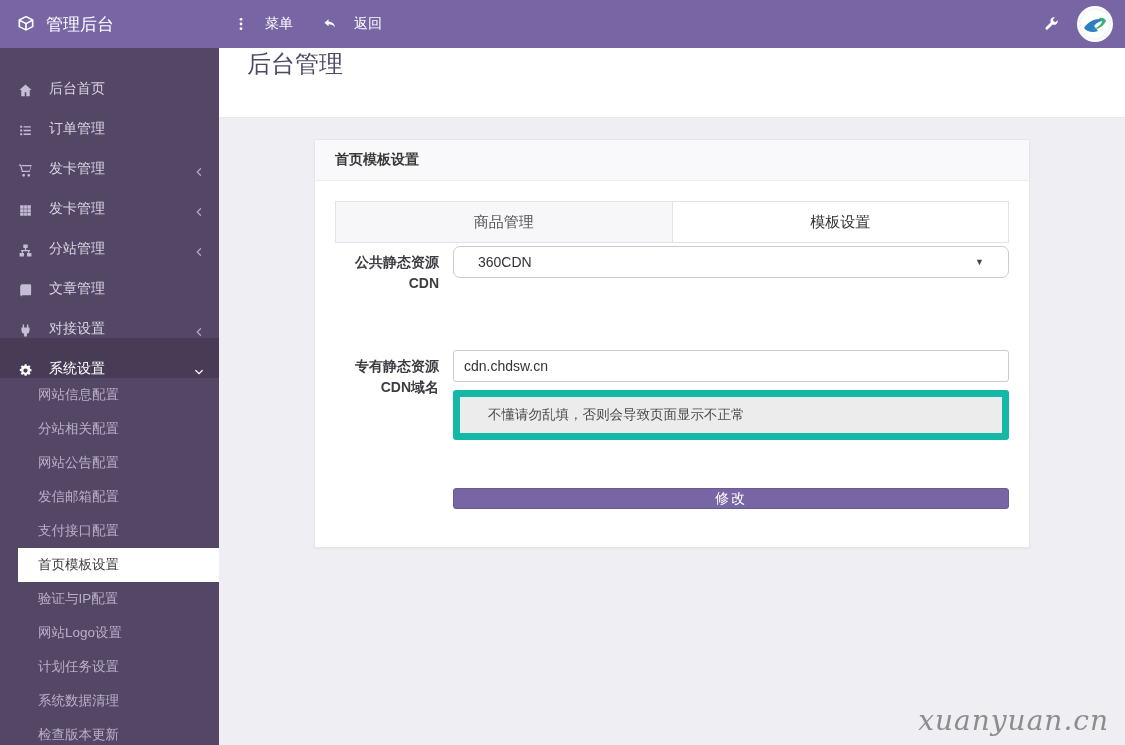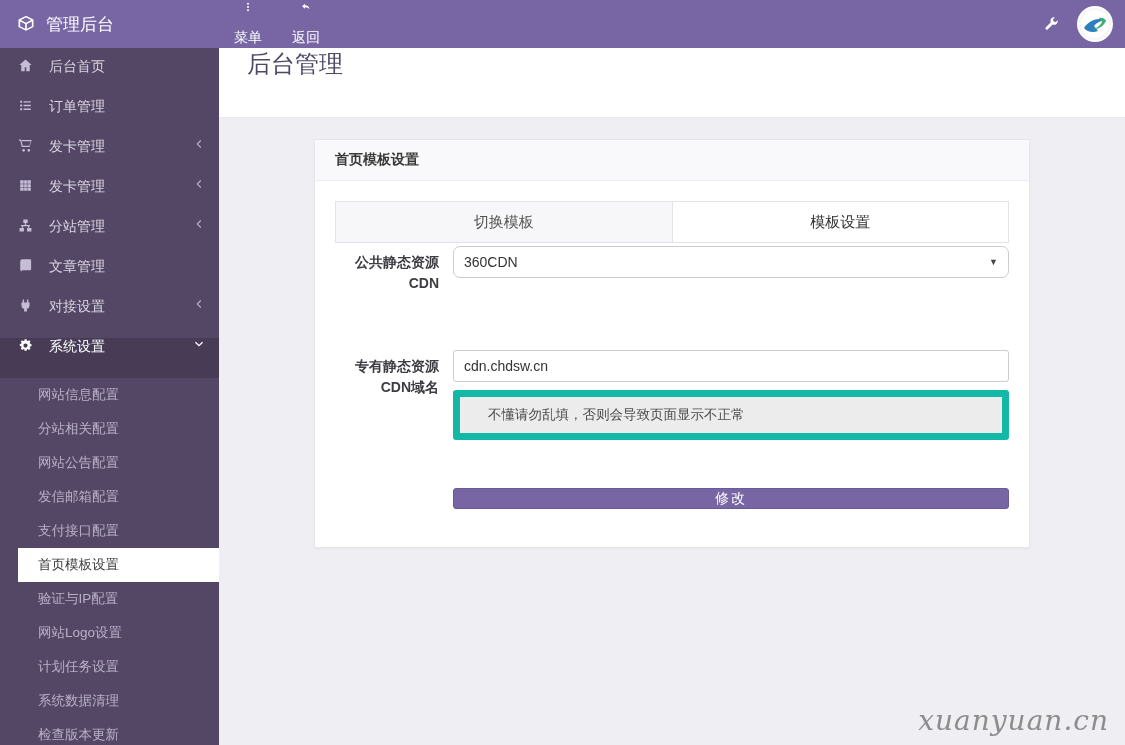--- a/index.html
+++ b/index.html
@@ -11,38 +11,38 @@
   svg { display:block; }
 
   
   .topbar {
     position:absolute; top:0; left:0; right:0; height:48px;
     background:#7765a4; color:#fff; display:flex; align-items:center; z-index:30;
   }
   .brand { width:219px; flex:0 0 219px; display:flex; align-items:center; gap:10px; padding-left:16px; font-size:17px; }
   .brand .ico svg { width:20px; height:20px; fill:#fff; }
   .topnav { display:flex; align-items:center; height:48px; }
-  .topnav-item { display:flex; align-items:center; gap:17px; padding:0 15px; height:45px; font-size:14px; cursor:pointer;flex-direction:column; }
+  .topnav-item { display:flex; align-items:center; gap:17px; padding:0 15px; height:45px; font-size:14px; cursor:pointer; }
   .topnav-item svg { width:14px; height:14px; fill:#fff; }
   .topbar-right { margin-left:auto; display:flex; align-items:center; gap:18px; padding-right:12px; }
   .wrench svg { width:16px; height:16px; fill:#fff; }
   .avatar {
     width:36px; height:36px; border-radius:50%; background:#f4f6f8; overflow:hidden;
     border:2px solid rgba(255,255,255,.85); display:flex; align-items:center; justify-content:center;
   }
   .avatar svg { width:30px; height:30px; }
 
   
   .sidebar {
     position:absolute; top:48px; left:0; bottom:0; width:219px;
     background:#544766; overflow:hidden; z-index:20;
   }
   .nav { padding-top:10px; }
   .nav-item {
-    height:40px; display:flex; align-items:flex-start; padding:0 14px 0 18px;
+    height:40px; display:flex; align-items:flex-end; padding:0 14px 0 18px;
     color:#d9d4e3; cursor:pointer; font-size:14px;
   }
   .nav-item .nav-ico { width:20px; margin-right:11px; display:flex; }
   .nav-item .nav-ico svg { width:15px; height:15px; fill:#c5bcd6; }
   .nav-item .nav-label { flex:1; }
   .nav-item .nav-chev { color:#b3a9c6; display:flex; }
   .nav-item .nav-chev svg { width:12px; height:12px; }
   .nav-item.expanded { background:#473b56; color:#fff; }
   .nav-item.expanded .nav-ico svg { fill:#fff; }
   .nav-item.expanded .nav-chev { color:#fff; }
@@ -87,21 +87,21 @@
   .form-row { display:flex; align-items:flex-start; }
   .form-row.row-1 { margin-top:3px; margin-bottom:56px; }
   .form-label {
     flex:0 0 118px; padding-right:14px; text-align:right;
     font-weight:bold; color:#3c3c42; line-height:1.5; padding-top:6px; font-size:14px;
   }
   .form-control-col { flex:1; }
 
   .select {
     height:32px; border:1px solid #ccc; border-radius:7px; background:#fff;
-    display:flex; align-items:center; padding:0 10px; cursor:pointer; position:relative;
+    display:flex; align-items:center; padding:0 24px; cursor:pointer; position:relative;
   }
   .select .caret { margin-left:auto; font-size:9px; color:#444; }
 
   .text-input {
     width:100%; height:32px; border:1px solid #ccc; border-radius:3px;
     padding:0 10px; font-size:14px; color:#333;
     font-family:"Liberation Sans","DejaVu Sans",sans-serif; outline:none; background:#fff;
   }
   .help-box {
     margin-top:8px; background:#ececec; border:7px solid #14b8a6; border-radius:3px;
@@ -277,21 +277,21 @@
   <div class="page-header">
     <h1 class="page-title">后台管理</h1>
   </div>
 
   <div class="content">
     <div class="card">
       <div class="card-header">首页模板设置</div>
       <div class="card-body">
 
         <div class="tabs" id="tabs">
-            <div class="tab">切换模板</div>
+            <div class="tab">商品管理</div>
             <div class="tab active">模板设置</div>
           </div>
 
         <div class="form-row row-1">
           <div class="form-label">公共静态资源CDN</div>
           <div class="form-control-col">
             <div class="select">
               <span>360CDN</span>
               <span class="caret">▼</span>
             </div>

